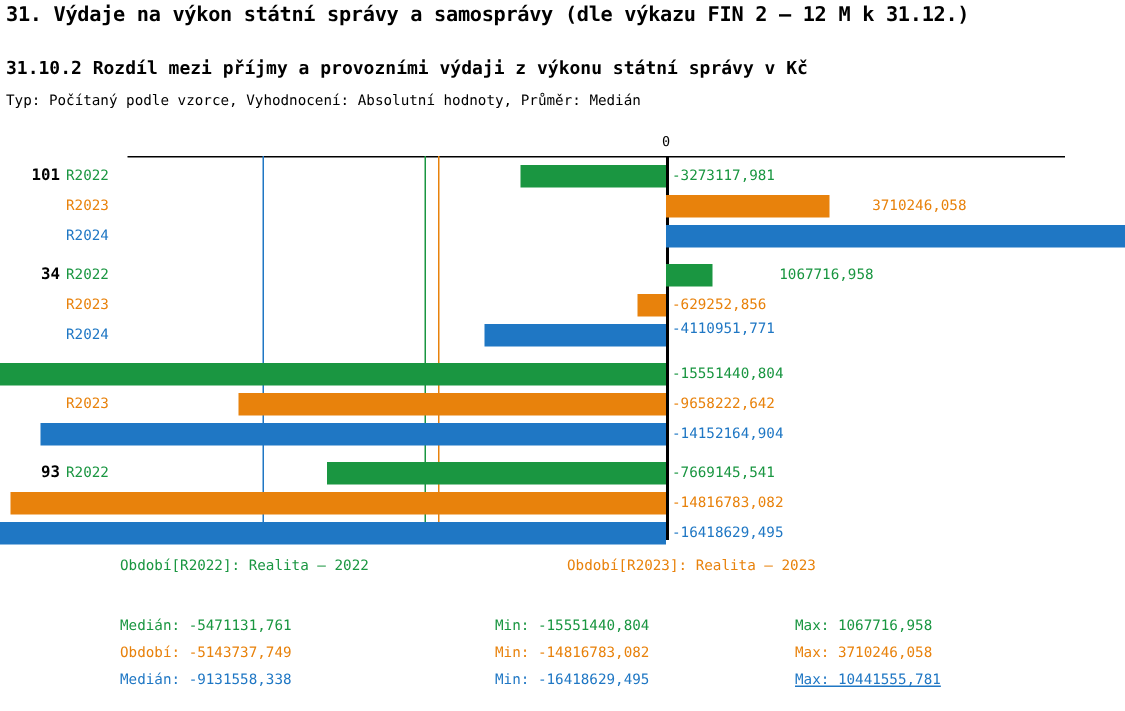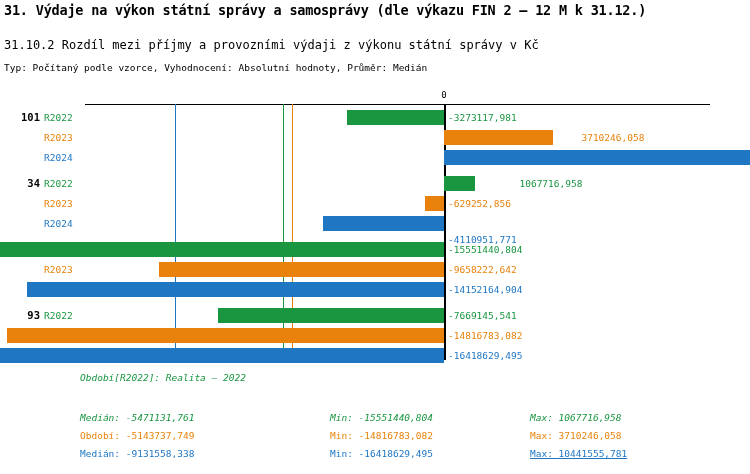--- a/index.html
+++ b/index.html
@@ -22,21 +22,21 @@
     font-size: 13.5px;
     font-weight: bold;
     letter-spacing: -0.2px;
     white-space: nowrap;
   }
   .title-sub {
     position: absolute;
     left: 4px;
     top: 38px;
     font-size: 12px;
-    font-weight: normal;
+    font-weight: bold;
     white-space: nowrap;
   }
   .title-meta {
     position: absolute;
     left: 4px;
     top: 62px;
     font-size: 9.5px;
     white-space: nowrap;
   }
 
@@ -93,21 +93,21 @@
     left: 0;
     top: 366px;
     width: 750px;
     height: 108px;
     font-size: 9.5px;
   }
   .lg {
     position: absolute;
     white-space: nowrap;
   }
-  .c2022 { color: #1a9641; font-style: italic; }
+  .c2022 { color: #1a9641; }
   .c2023 { color: #e8820c; }
   .c2024 { color: #1f77c4; }
 </style>
 </head>
 <body>
 
 <div class="title-main">31. Výdaje na výkon státní správy a samosprávy (dle výkazu FIN 2 – 12 M k 31.12.)</div>
 <div class="title-sub">31.10.2 Rozdíl mezi příjmy a provozními výdaji z výkonu státní správy v Kč</div>
 <div class="title-meta">Typ: Počítaný podle vzorce, Vyhodnocení: Absolutní hodnoty, Průměr: Medián</div>
 
@@ -129,21 +129,21 @@
     <div class="bar" style="left: 444px; width: 308.026px; top: 58px; background: rgb(31, 119, 196);"></div>
     <div class="grp-label" style="left: 0px; width: 40px; top: 85px;">34</div>
     <div class="ser-label" style="left: 44px; top: 86px; color: rgb(26, 150, 65);">R2022</div>
     <div class="bar" style="left: 444px; width: 31.4977px; top: 84px; background: rgb(26, 150, 65);"></div>
     <div class="bar-val" style="top: 84px; color: rgb(26, 150, 65); left: 479.498px; margin-left: 40px;">1067716,958</div>
     <div class="ser-label" style="left: 44px; top: 106px; color: rgb(232, 130, 12);">R2023</div>
     <div class="bar" style="left: 425.437px; width: 18.563px; top: 104px; background: rgb(232, 130, 12);"></div>
     <div class="bar-val" style="top: 104px; color: rgb(232, 130, 12); left: 448px;">-629252,856</div>
     <div class="ser-label" style="left: 44px; top: 126px; color: rgb(31, 119, 196);">R2024</div>
     <div class="bar" style="left: 322.727px; width: 121.273px; top: 124px; background: rgb(31, 119, 196);"></div>
-    <div class="bar-val" style="top: 140px; color: rgb(31, 119, 196); left: 448px;">-4110951,771</div>
+    <div class="bar-val" style="top: 120px; color: rgb(31, 119, 196); left: 448px;">-4110951,771</div>
     <div class="grp-label" style="left: 0px; width: 40px; top: 151px;">136</div>
     <div class="ser-label" style="left: 44px; top: 152px; color: rgb(26, 150, 65);">R2022</div>
     <div class="bar" style="left: -14.7675px; width: 458.768px; top: 150px; background: rgb(26, 150, 65);"></div>
     <div class="bar-val" style="top: 150px; color: rgb(26, 150, 65); left: 448px;">-15551440,804</div>
     <div class="ser-label" style="left: 44px; top: 172px; color: rgb(232, 130, 12);">R2023</div>
     <div class="bar" style="left: 159.082px; width: 284.918px; top: 170px; background: rgb(232, 130, 12);"></div>
     <div class="bar-val" style="top: 170px; color: rgb(232, 130, 12); left: 448px;">-9658222,642</div>
     <div class="ser-label" style="left: 44px; top: 192px; color: rgb(31, 119, 196);">R2024</div>
     <div class="bar" style="left: 26.5111px; width: 417.489px; top: 190px; background: rgb(31, 119, 196);"></div>
     <div class="bar-val" style="top: 190px; color: rgb(31, 119, 196); left: 448px;">-14152164,904</div>
@@ -154,20 +154,21 @@
     <div class="ser-label" style="left: 44px; top: 238px; color: rgb(232, 130, 12);">R2023</div>
     <div class="bar" style="left: 6.9049px; width: 437.095px; top: 236px; background: rgb(232, 130, 12);"></div>
     <div class="bar-val" style="top: 236px; color: rgb(232, 130, 12); left: 448px;">-14816783,082</div>
     <div class="ser-label" style="left: 44px; top: 258px; color: rgb(31, 119, 196);">R2024</div>
     <div class="bar" style="left: -40.3496px; width: 484.35px; top: 256px; background: rgb(31, 119, 196);"></div>
     <div class="bar-val" style="top: 256px; color: rgb(31, 119, 196); left: 448px;">-16418629,495</div>
   </div>
 
 <div id="legend">
     <div class="lg c2022" style="left: 80px; top: 6px;">Období[R2022]: Realita – 2022</div>
+    <div class="lg c2023" style="left: 378px; top: 6px;">Období[R2023]: Realita – 2023</div>
     <div class="lg c2022" style="left: 80px; top: 46px;">Medián: -5471131,761</div>
     <div class="lg c2023" style="left: 80px; top: 64px;">Období: -5143737,749</div>
     <div class="lg c2024" style="left: 80px; top: 82px;">Medián: -9131558,338</div>
     <div class="lg c2022" style="left: 330px; top: 46px;">Min: -15551440,804</div>
     <div class="lg c2023" style="left: 330px; top: 64px;">Min: -14816783,082</div>
     <div class="lg c2024" style="left: 330px; top: 82px;">Min: -16418629,495</div>
     <div class="lg c2022" style="left: 530px; top: 46px;">Max: 1067716,958</div>
     <div class="lg c2023" style="left: 530px; top: 64px;">Max: 3710246,058</div>
     <div class="lg c2024" style="left: 530px; top: 82px; text-decoration: underline;">Max: 10441555,781</div>
   </div>

